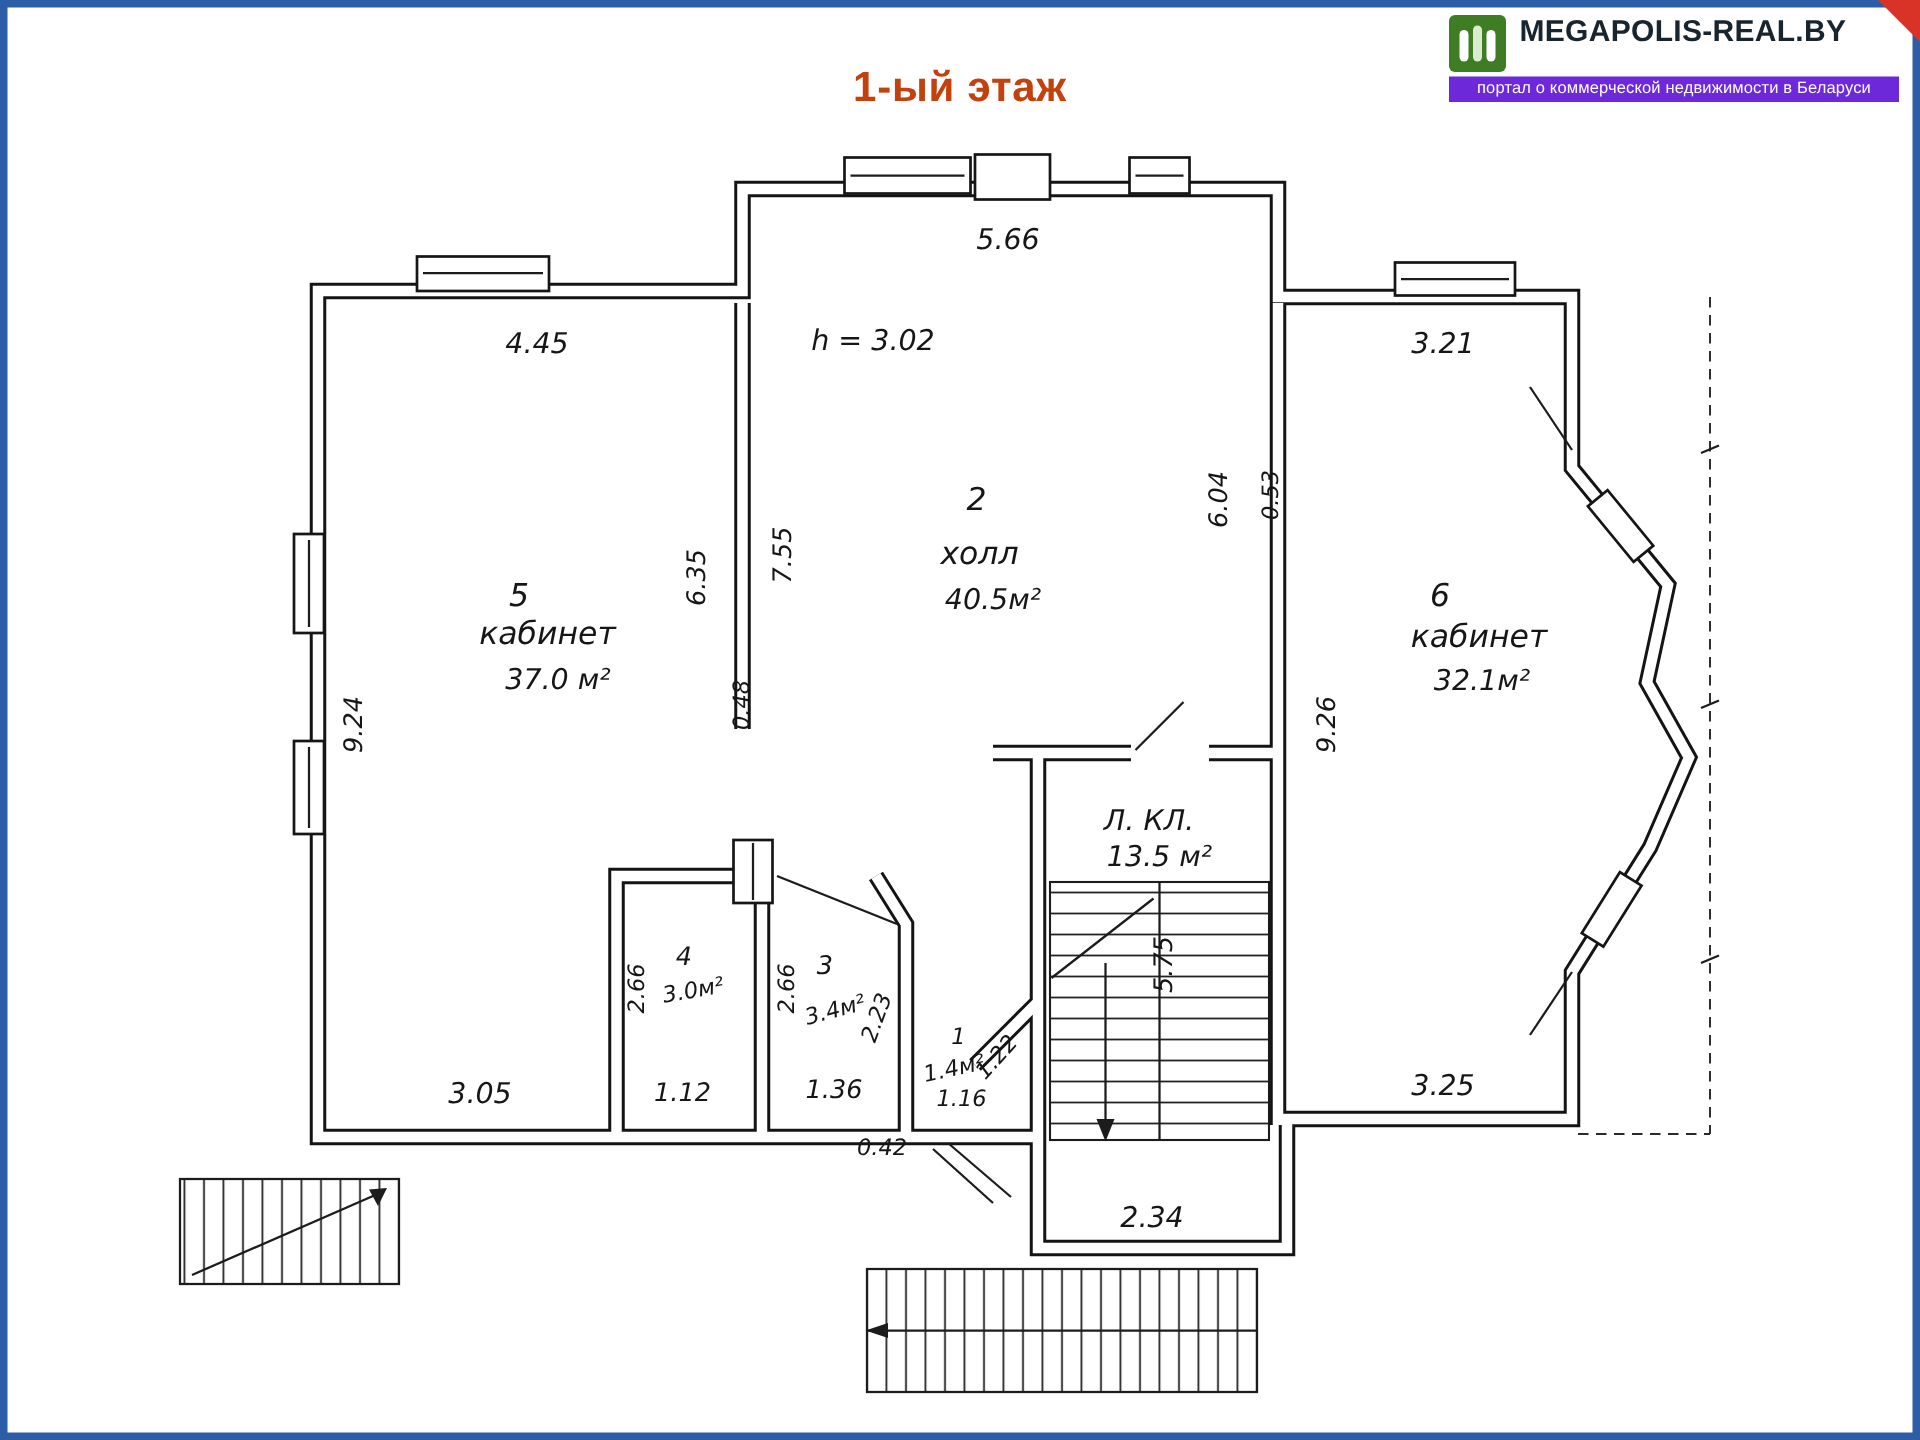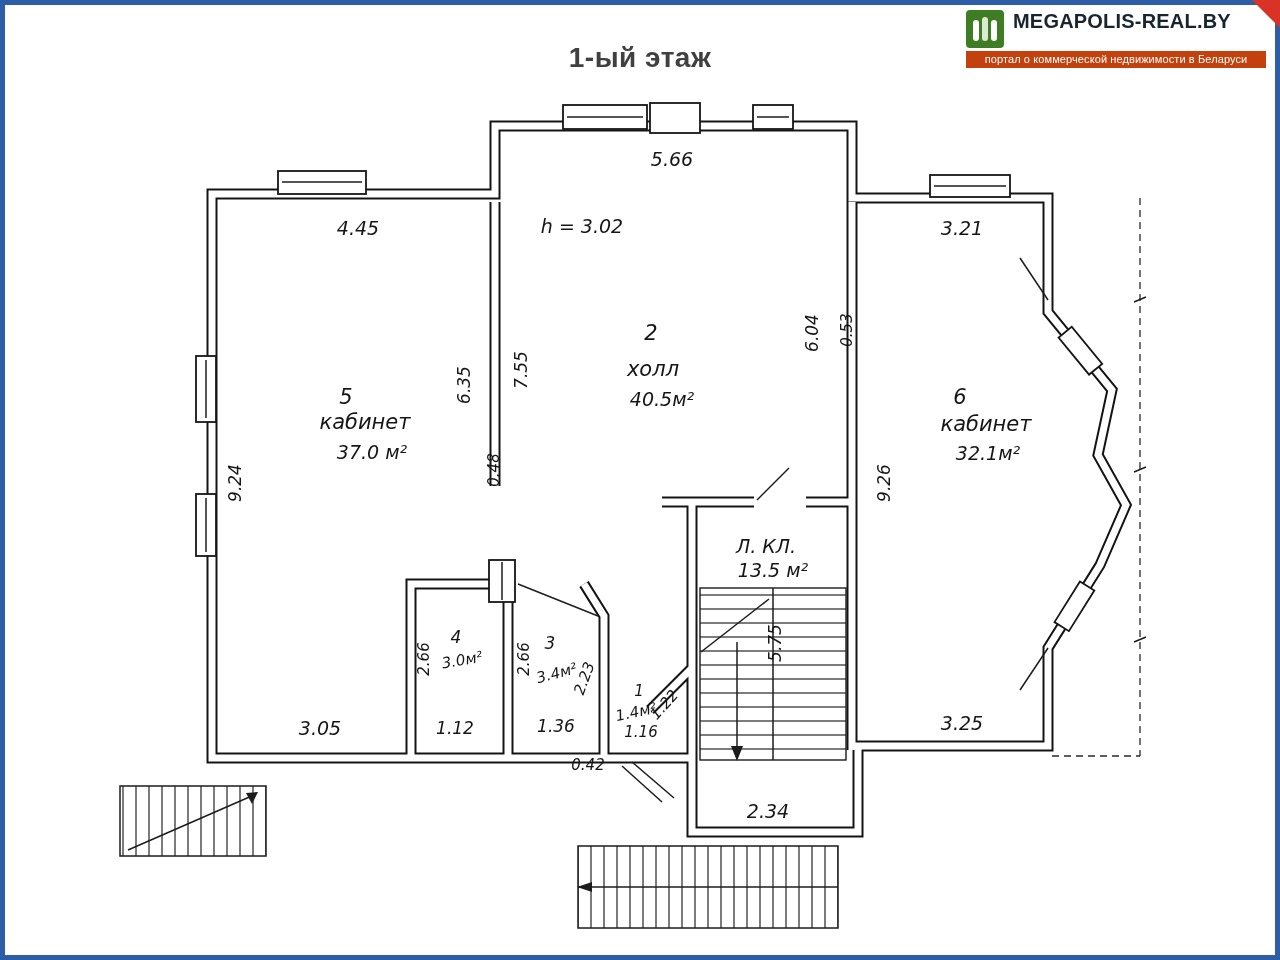--- a/index.html
+++ b/index.html
@@ -2,26 +2,26 @@
 <html><head>
 <meta charset="utf-8">
 <style>
   html,body{margin:0;padding:0;background:#888;}
   .page{position:relative;width:1280px;height:960px;background:#ffffff;overflow:hidden;
         font-family:"Liberation Sans",sans-serif;}
   .frame{position:absolute;inset:0;border:5px solid #2d5da6;z-index:6;pointer-events:none;}
   .corner-ribbon{position:absolute;top:0;right:0;width:0;height:0;z-index:7;
         border-top:28px solid #d93226;border-left:28px solid transparent;}
   .page-title{position:absolute;top:42px;left:0;width:100%;text-align:center;z-index:3;
-        font-size:28px;font-weight:700;color:#404040;letter-spacing:0.5px;}
+        font-size:28px;font-weight:700;color:#c2410c;letter-spacing:0.5px;}
   
   .brand{position:absolute;top:6px;right:8px;width:300px;z-index:5;background:#fff;padding:4px 6px 0 6px;}
   .brand-top{display:flex;align-items:flex-start;gap:9px;}
   .brand-name{font-weight:700;font-size:20px;color:#18242e;letter-spacing:0.2px;white-space:nowrap;}
-  .brand-bar{margin-top:3px;background:#c2410c;color:#fff;font-size:11px;line-height:17px;
+  .brand-bar{margin-top:3px;background:#6d28d9;color:#fff;font-size:11px;line-height:17px;
         text-align:center;letter-spacing:0.1px;white-space:nowrap;}
   
   .wm{position:absolute;left:28px;top:788px;z-index:1;color:#b7b7b7;}
   .wm-icon{margin-left:30px;margin-bottom:4px;}
   .wm-name{font-size:35px;font-weight:700;letter-spacing:4px;color:#b3b3b3;white-space:nowrap;}
   .wm-name sup{font-size:14px;font-weight:400;}
   .wm-tagline{margin-top:6px;font-size:20px;letter-spacing:2px;color:#c6c6c6;white-space:nowrap;}
   
   .plan{position:absolute;inset:0;z-index:2;}
   .wall-outer{fill:none;stroke:#141414;stroke-width:11;stroke-linejoin:miter;stroke-linecap:butt;}

